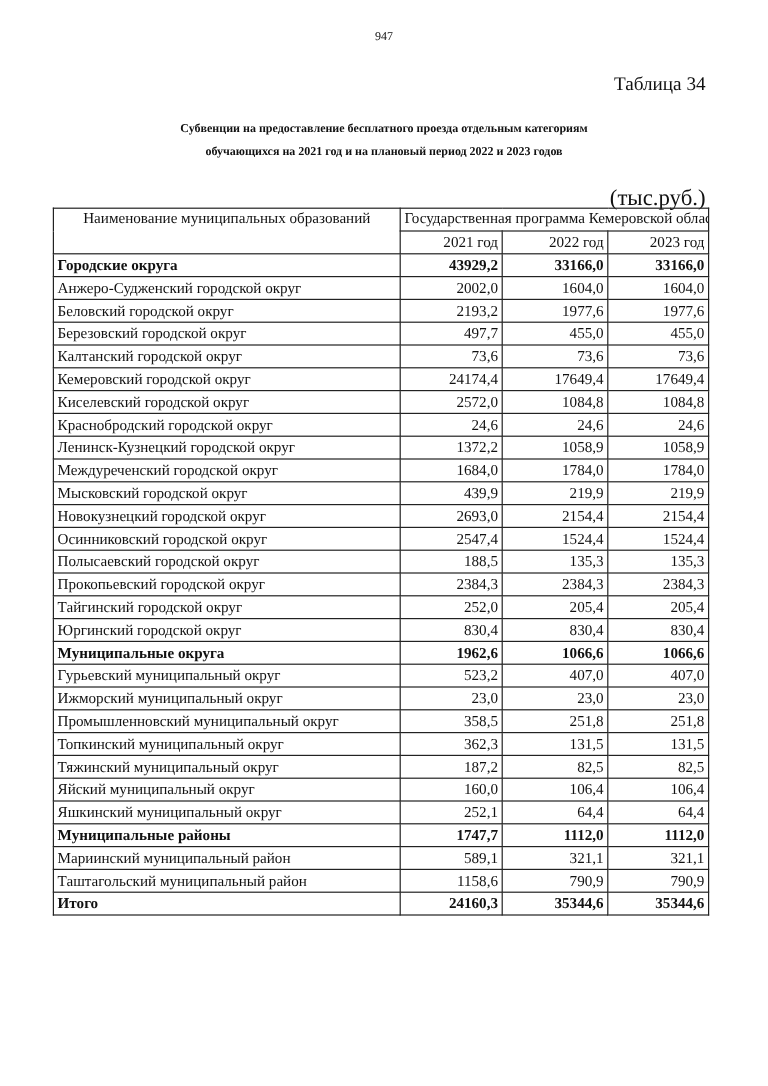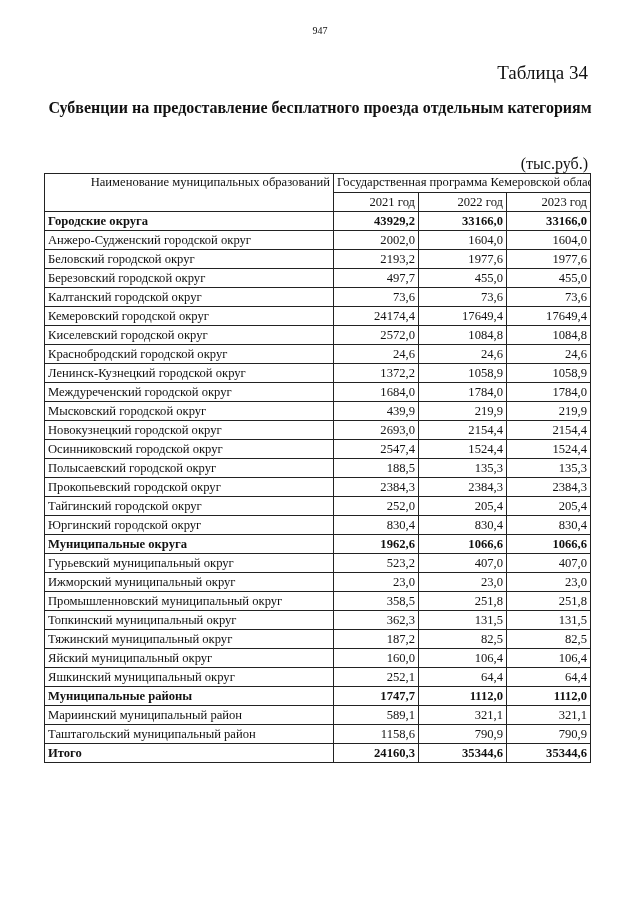--- a/index.html
+++ b/index.html
@@ -5,57 +5,58 @@
     html, body { margin: 0; padding: 0; background: #ffffff; }
     body {
       width: 640px; height: 905px; position: relative; overflow: hidden;
       font-family: "Liberation Serif", "DejaVu Serif", serif; color: #111;
     }
     .page-number {
       position: absolute; top: 25px; left: 0; width: 640px; text-align: center;
       font-size: 10px;
     }
     .table-label {
-      position: absolute; top: 62px; right: 52px; font-size: 19px;
+      position: absolute; top: 62px; right: 52px; font-size: 16px;
     }
     .doc-title {
       position: absolute; top: 98px; left: 40px; width: 560px; text-align: center;
-      font-weight: bold; font-size: 16px; line-height: 19px;
+      font-weight: bold; font-size: 10px; line-height: 19px;
     }
     .units {
-      position: absolute; top: 155px; right: 52px; font-size: 16px;
+      position: absolute; top: 155px; right: 52px; font-size: 19px;
     }
     table.data-table {
       position: absolute; top: 173px; left: 44px;
       border-collapse: collapse; table-layout: fixed;
       width: 546px;
       font-size: 12.6px;
     }
     table.data-table td, table.data-table th {
       border: 1px solid #222; padding: 0 3px; height: 18px; line-height: 17px;
       font-weight: normal; white-space: nowrap; overflow: hidden;
     }
     table.data-table { border: 1.5px solid #222; }
     col.c-name { width: 289px; }
     col.c-y { width: 85px; }
     col.c-y2 { width: 88px; }
     col.c-y3 { width: 84px; }
-    th.h-name { vertical-align: top; text-align: right; padding-top: 2px; }
+    th.h-name { vertical-align: top; text-align: center; padding-top: 2px; }
     th.h-prog { text-align: center; vertical-align: top; height: 58px; white-space: normal; line-height: 19px; padding-top: 2px; }
     th.h-year { text-align: right; }
     td.num { text-align: right; }
     tr.group td { font-weight: bold; }
   </style>
 </head>
 <body>
 
 <div class="page-number">947</div>
 <div class="table-label">Таблица 34</div>
 <div class="doc-title">
   <div>Субвенции на предоставление бесплатного проезда отдельным категориям</div>
+  <div>обучающихся на 2021 год и на плановый период 2022 и 2023 годов</div>
 </div>
 <div class="units">(тыс.руб.)</div>
 
 <table class="data-table">
   <colgroup>
     <col class="c-name">
       <col class="c-y">
       <col class="c-y2">
       <col class="c-y3">
   </colgroup>

